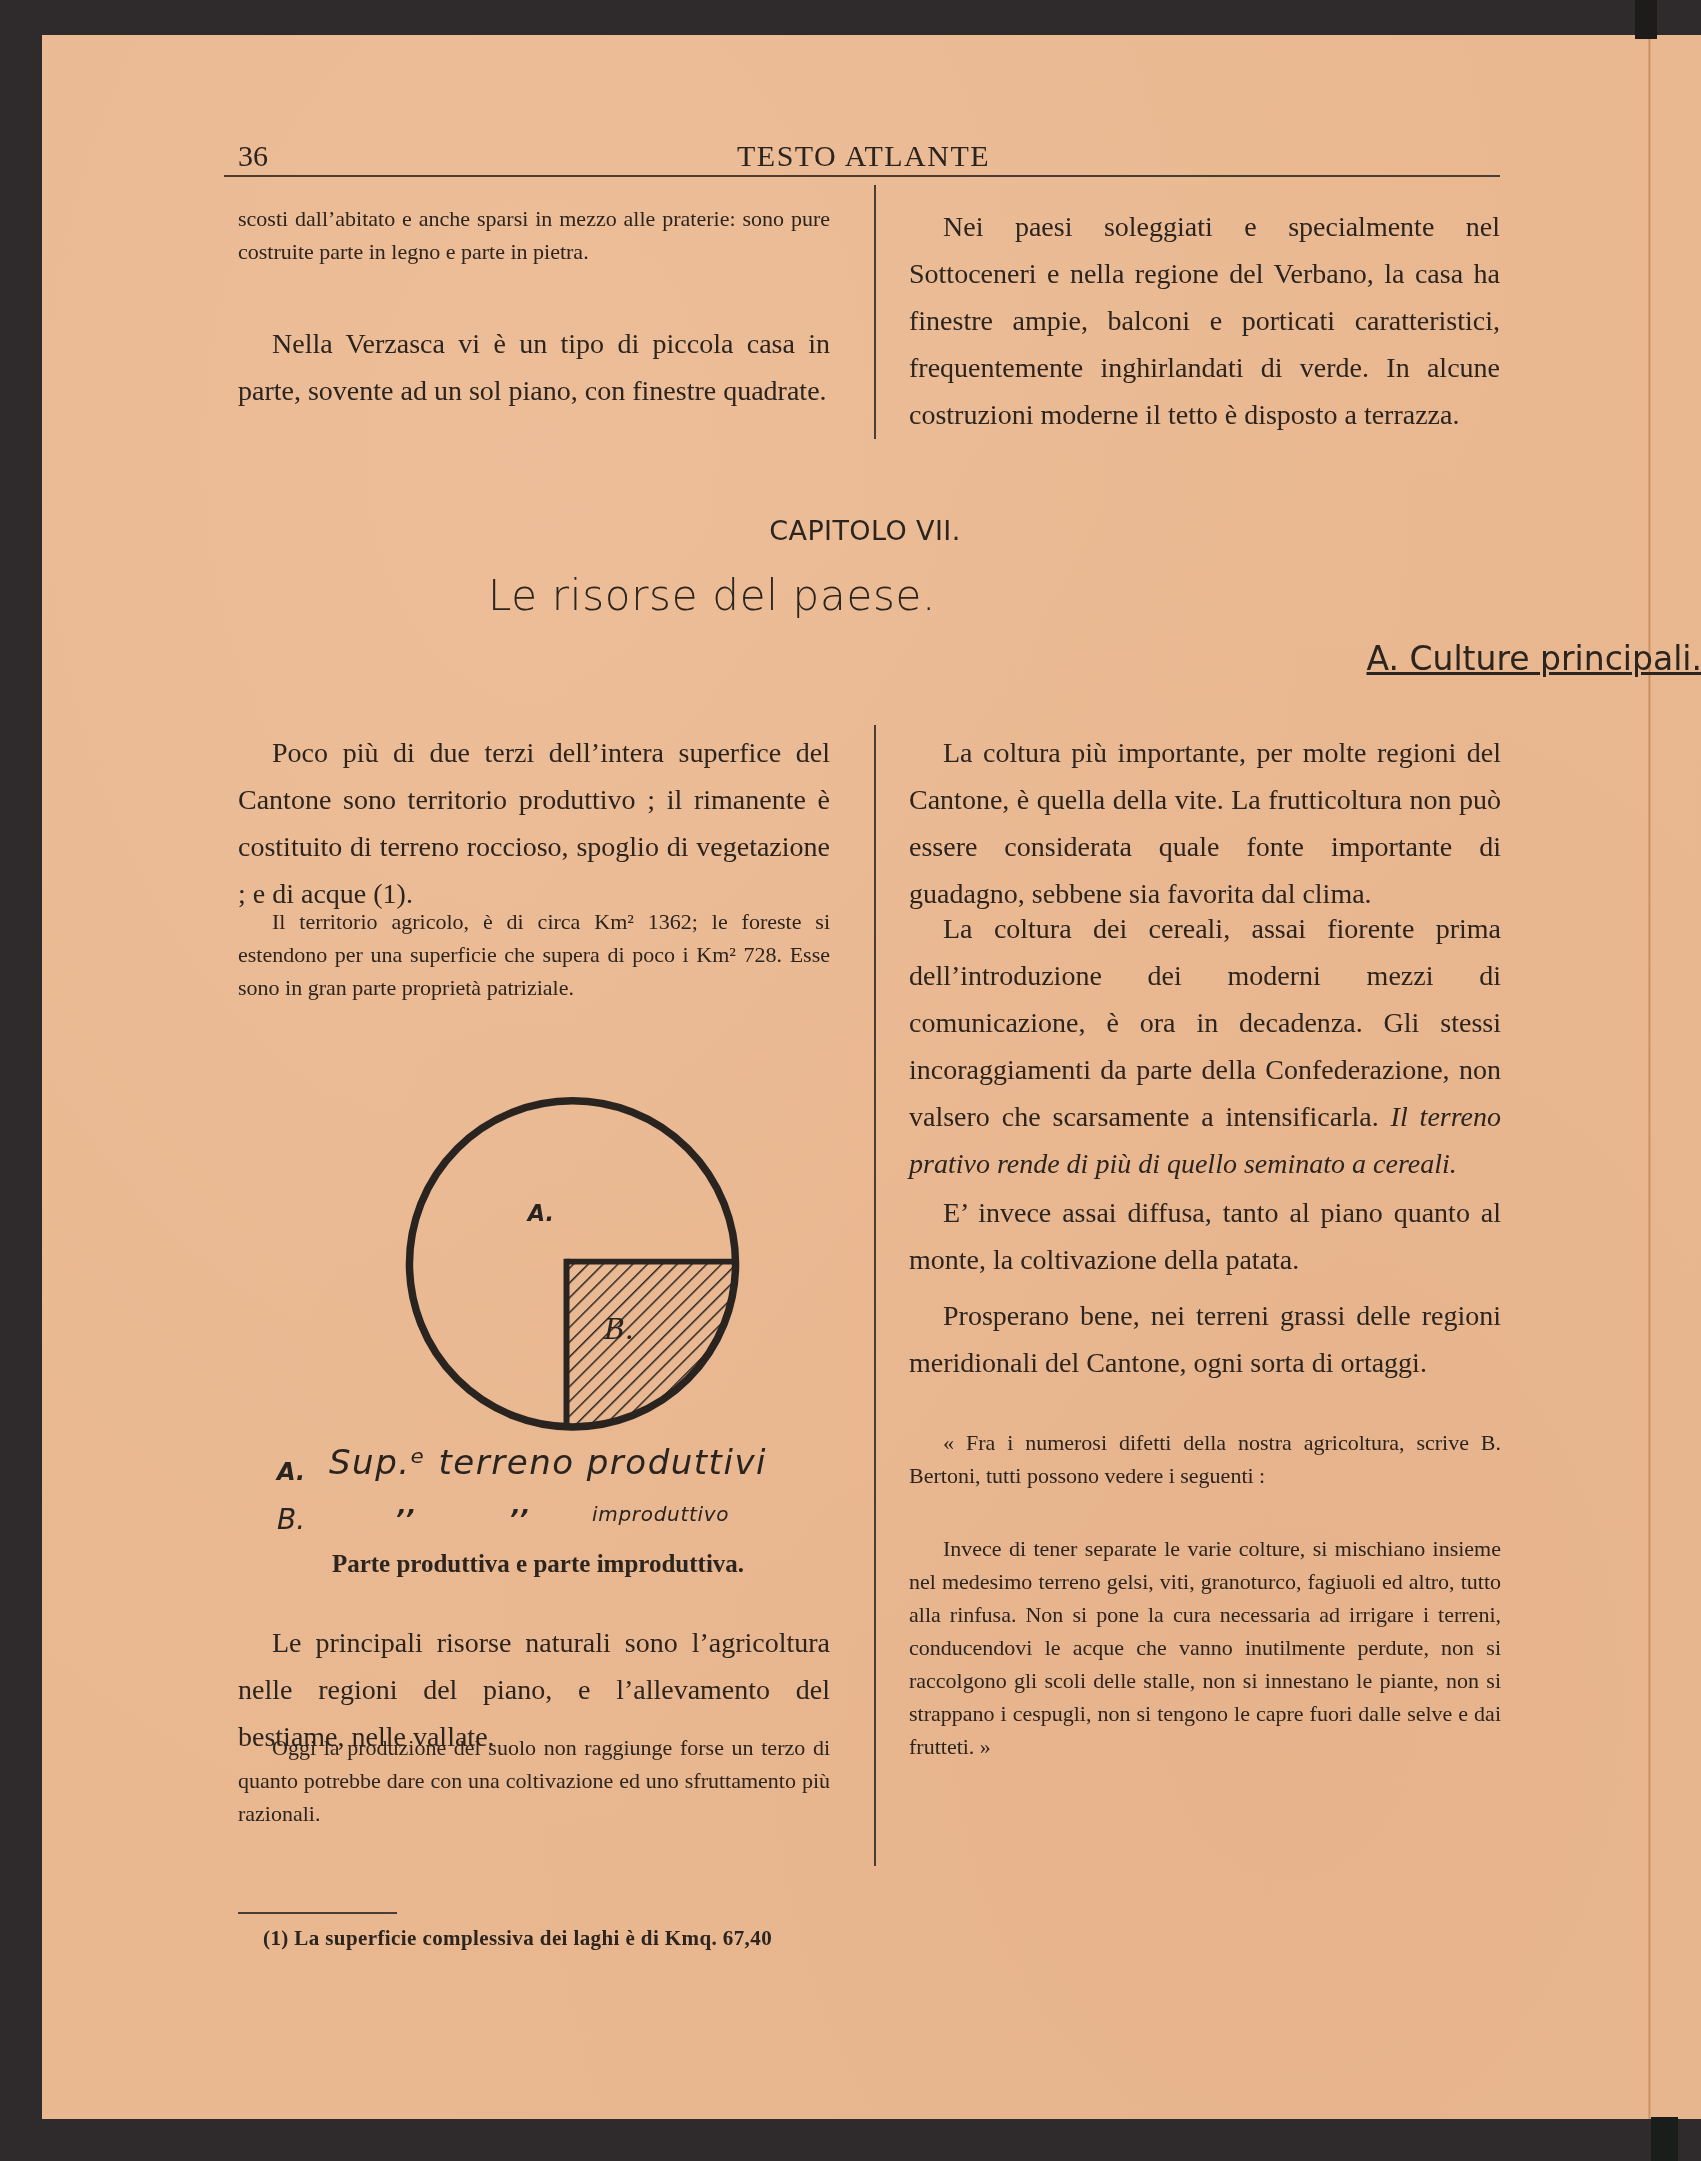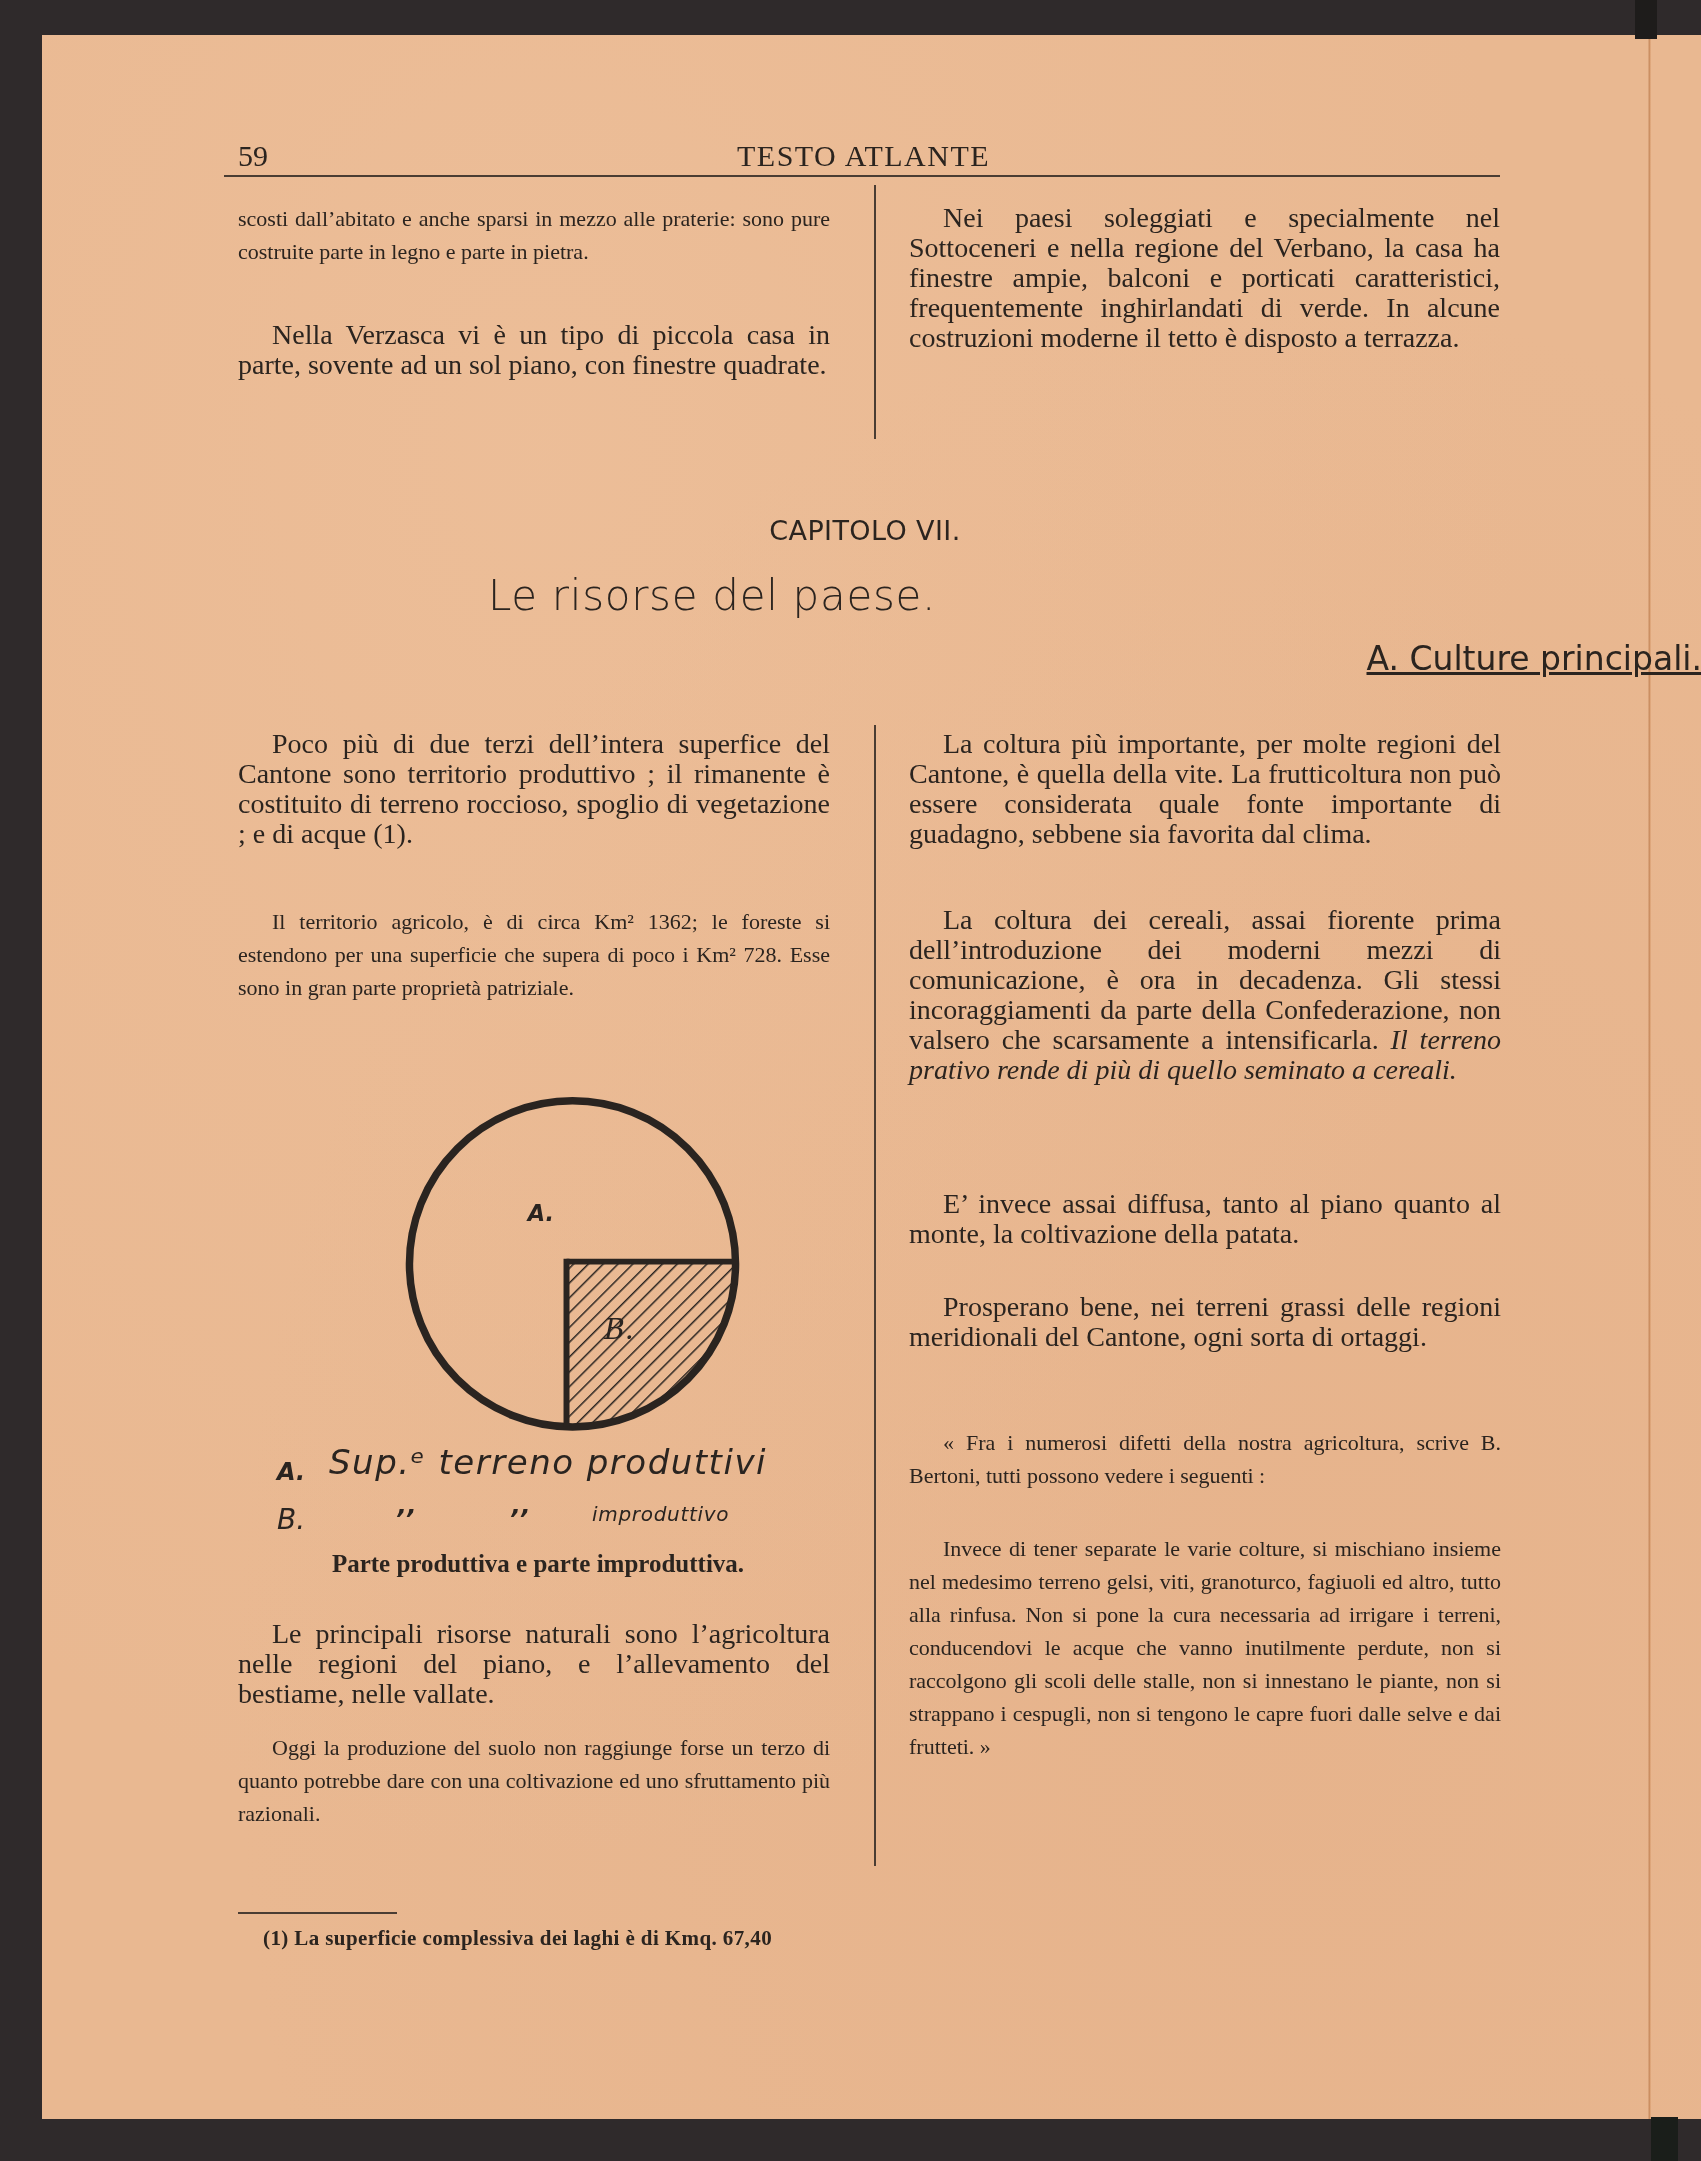--- a/index.html
+++ b/index.html
@@ -32,21 +32,21 @@
 
     .col-divider { width: 1.5px; background: #4a3d33; }
 
     .para {
       position: absolute;
       font-family: "Liberation Serif", serif;
       text-align: justify;
       text-align-last: left;
       hyphens: manual;
     }
-    .p-lg { font-size: 28px; line-height: 30px; }
+    .p-lg { font-size: 28px; line-height: 47px; }
     .p-sm { font-size: 22px; line-height: 33px; }
     .indent { text-indent: 34px; }
 
     .chap-label { left: 0; width: 1702px; top: 515px; text-align: center; font-family: "DejaVu Sans", sans-serif; font-size: 27px; letter-spacing: 0.4px; margin-left: 14px; }
     .chap-title { left: 0; width: 1424px; top: 571px; text-align: center; font-family: "DejaVu Sans", sans-serif; font-size: 42px; font-weight: 300; letter-spacing: 0.7px; }
     .sect-title { left: 0; width: 1702px; top: 639px; text-align: right; font-family: "DejaVu Sans", sans-serif; font-size: 33px; text-decoration: underline; }
 
     .diagram { left: 393px; top: 1088px; width: 359px; height: 348px; }
 
     .legend { font-family: "DejaVu Sans", sans-serif; font-style: italic; color: #2a2420; }
@@ -63,21 +63,21 @@
     i { font-style: italic; }
   </style>
 </head>
 <body>
 
 <div class="page"></div>
 <div class="gutter"></div>
 <div class="spine-top"></div>
 <div class="spine-bot"></div>
 
-<div class="abs page-num">59</div>
+<div class="abs page-num">36</div>
 <div class="abs running-head">TESTO ATLANTE</div>
 <div class="abs head-rule"></div>
 
 <div class="para p-sm" style="left:238px; top:202px; width:592px;">scosti dall’abitato e anche sparsi in mezzo alle praterie: sono pure costruite parte in legno e parte in pietra.</div>
 <div class="para p-lg indent" style="left:238px; top:320px; width:592px;">Nella Verzasca vi è un tipo di piccola casa in parte, sovente ad un sol piano, con finestre quadrate.</div>
 <div class="abs col-divider" style="left:874px; top:185px; height:254px;"></div>
 <div class="para p-lg indent" style="left:909px; top:203px; width:591px;">Nei paesi soleggiati e specialmente nel Sottoceneri e nella regione del Verbano, la casa ha finestre ampie, balconi e porticati caratteristici, frequentemente inghirlandati di verde. In alcune costruzioni moderne il tetto è disposto a terrazza.</div>
 
 <div class="abs chap-label">CAPITOLO VII.</div>
 <div class="abs chap-title">Le risorse del paese.</div>

